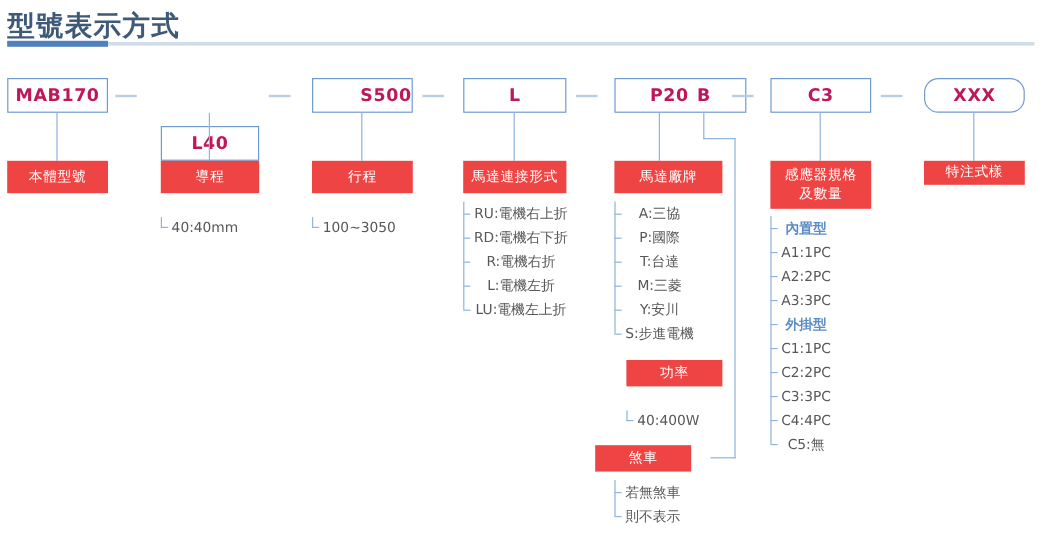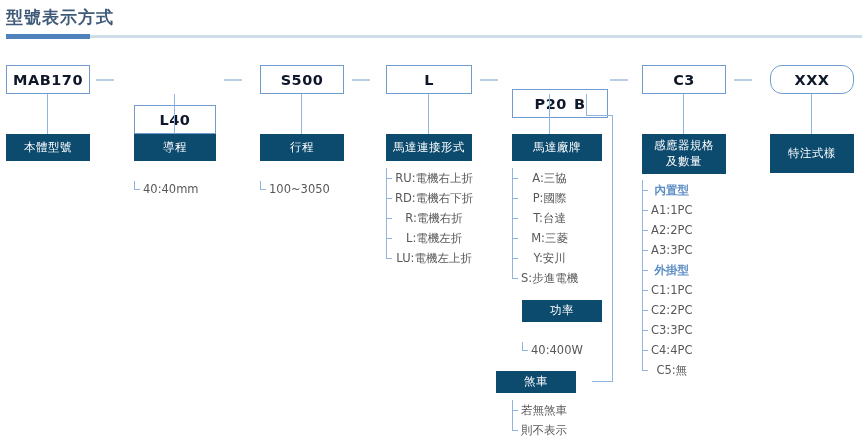--- a/index.html
+++ b/index.html
@@ -14,21 +14,21 @@
     font-family: "DejaVu Sans", "Liberation Sans", sans-serif;
     overflow: hidden;
     color: #4a4a4a;
   }
 
   
   #page-title {
     position: absolute;
     left: 6px;
     top: 6px;
-    font-size: 17px;
+    font-size: 23px;
     font-weight: 700;
     color: #3f5a78;
     letter-spacing: 1px;
     white-space: nowrap;
   }
   #title-rule {
     position: absolute;
     left: 6px;
     top: 35px;
     width: 856px;
@@ -45,21 +45,21 @@
   }
 
   
   .code-box {
     position: absolute;
     top: 65px;
     height: 29px;
     box-sizing: border-box;
     border: 1.5px solid #6f9bd1;
     background: #ffffff;
-    color: #0f172a;
+    color: #be185d;
     font-size: 14.5px;
     font-weight: 700;
     display: flex;
     align-items: center;
     justify-content: center;
     letter-spacing: 0.5px;
   }
   .code-box .seg-gap { display: inline-block; width: 7px; }
 
   
@@ -68,21 +68,21 @@
     top: 79px;
     width: 18px;
     height: 1.5px;
     background: #b9cde6;
   }
 
   
   .cat-box {
     position: absolute;
     box-sizing: border-box;
-    background: #0c4a6e;
+    background: #ef4444;
     color: #ffffff;
     font-size: 11.5px;
     display: flex;
     align-items: center;
     justify-content: center;
     text-align: center;
     line-height: 1.35;
     letter-spacing: 0.5px;
   }
 
@@ -187,21 +187,21 @@
 </div>
 <div class="dash" style="left:224px;"></div>
 <div class="vline" style="left:174px; top:94px; height:40px;"></div>
 <div class="cat-box" style="left:134px; top:134px; width:82px; height:27px;">
   <span>導程</span>
 </div>
 <div class="leaf" style="left:134px; top:165px;">
   <span>40:40mm</span>
 </div>
 
-<div class="code-box" style="left:260px; width:84px;">
+<div class="code-box" style="left:260px; width:84px;justify-content:flex-end;">
   <span>S500</span>
 </div>
 <div class="dash" style="left:352px;"></div>
 <div class="vline" style="left:301px; top:94px; height:40px;"></div>
 <div class="cat-box" style="left:260px; top:134px; width:84px; height:27px;">
   <span>行程</span>
 </div>
 <div class="leaf" style="left:260px; top:165px;">
   <span>100~3050</span>
 </div>
@@ -225,21 +225,21 @@
     <span>R:電機右折</span>
   </div>
   <div class="opt-row">
     <span>L:電機左折</span>
   </div>
   <div class="opt-row">
     <span>LU:電機左上折</span>
   </div>
 </div>
 
-<div class="code-box" style="left:512px; width:96px;margin-top:24px;">
+<div class="code-box" style="left:512px; width:110px;">
   <span>P20</span>
     <span class="seg-gap"></span>
     <span>B</span>
 </div>
 <div class="dash" style="left:610px;"></div>
 
 <div class="vline" style="left:549px; top:94px; height:40px;"></div>
 
 <div class="vline" style="left:586px; top:94px; height:22px;"></div>
 <div class="hline" style="left:586px; top:115px; width:27px;"></div>
@@ -328,15 +328,15 @@
   </div>
   <div class="opt-row">
     <span>C5:無</span>
   </div>
 </div>
 
 <div class="code-box" style="left:770px; width:84px;border-radius:12px;">
   <span>XXX</span>
 </div>
 <div class="vline" style="left:811px; top:94px; height:40px;"></div>
-<div class="cat-box" style="left:770px; top:134px; width:84px; height:39px;">
+<div class="cat-box" style="left:770px; top:134px; width:84px; height:20px;">
   <span>特注式樣</span>
 </div>
 
 </body></html>

